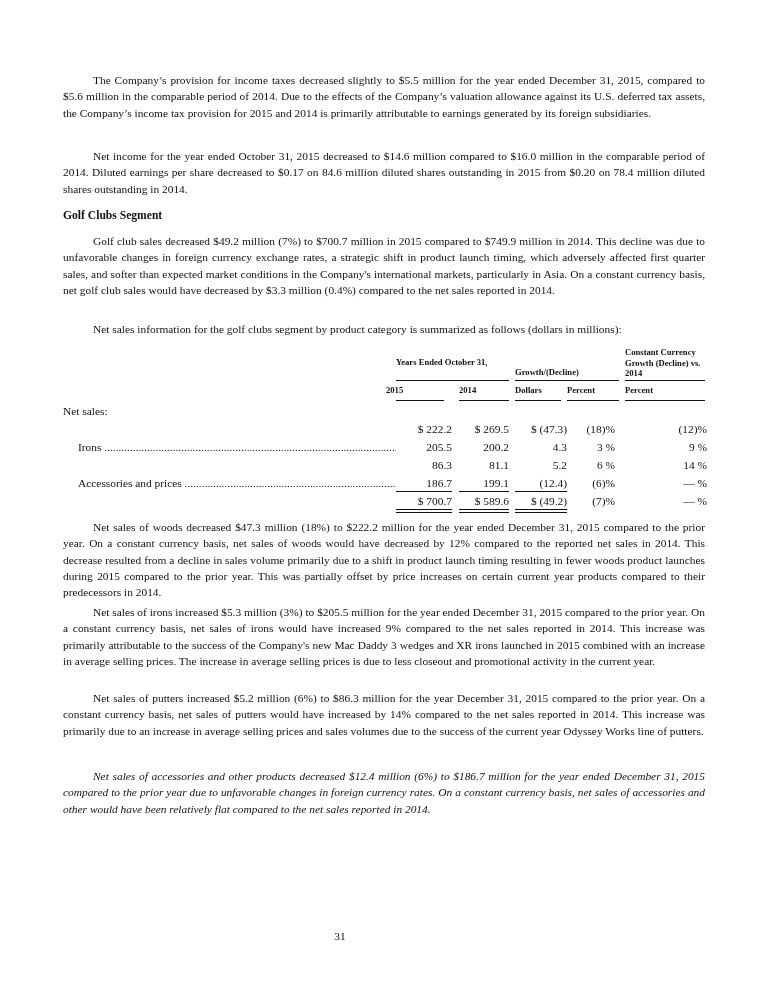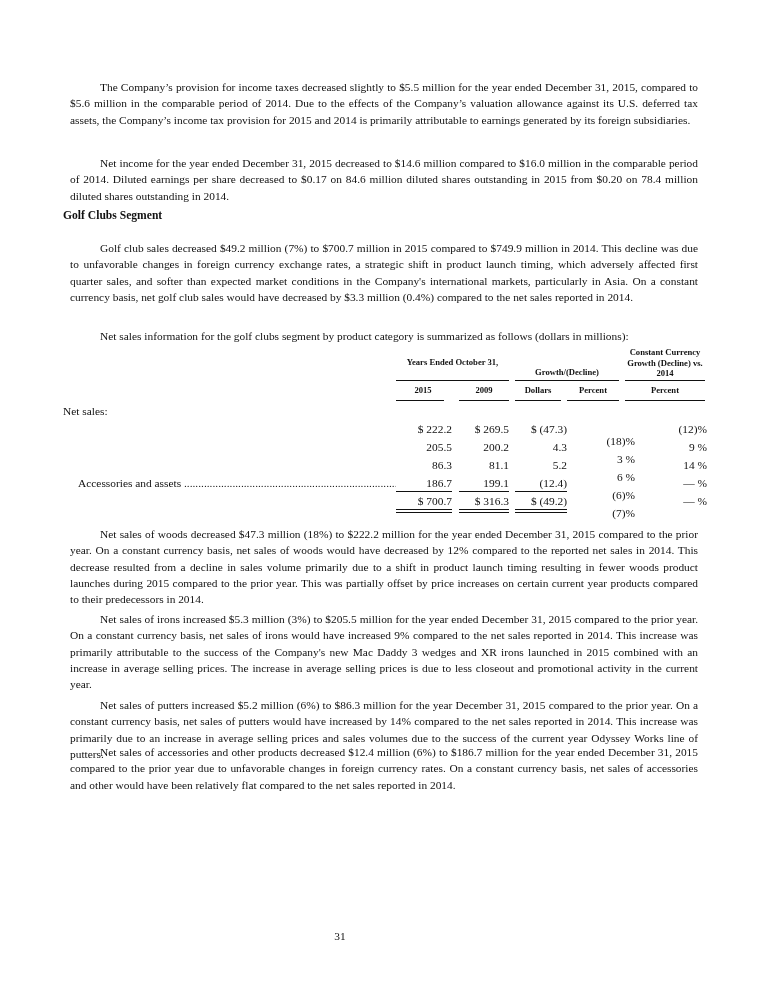--- a/index.html
+++ b/index.html
@@ -3,74 +3,74 @@
   <meta charset="utf-8">
   <style>
     html, body { margin: 0; padding: 0; background: #ffffff; }
     body {
       width: 768px; height: 1000px; position: relative; overflow: hidden;
       font-family: "Liberation Serif", "DejaVu Serif", serif;
       color: #111;
     }
     .page { position: absolute; left: 63px; top: 0; width: 642px; }
     p.para {
-      margin: 7px; font-size: 11.4px; line-height: 16.3px;
+      margin: 0; font-size: 11.4px; line-height: 16.3px;
       text-align: justify; text-indent: 30px;
     }
     #p1 { position: absolute; top: 72px; }
     #p2 { position: absolute; top: 148px; }
     #h1 { position: absolute; top: 209px; margin: 0; font-size: 11.6px; font-weight: bold; text-align: center; }
     #p3 { position: absolute; top: 233px; }
     #p4 { position: absolute; top: 321px; }
     #p5 { position: absolute; top: 519px; }
     #p6 { position: absolute; top: 604px; }
     #p7 { position: absolute; top: 690px; }
-    #p8 { position: absolute; top: 737px; }
+    #p8 { position: absolute; top: 768px; font-style: italic; }
 
     
     .tbl { position: absolute; top: 347px; left: 0; width: 642px; font-size: 11.4px; }
-    .hdr { position: absolute; font-family: "Liberation Serif", serif; font-weight: bold; font-size: 8.6px; line-height: 10.5px; text-align: center; }
+    .hdr { position: absolute; font-family: "Liberation Serif", serif; font-weight: bold; font-size: 8.6px; line-height: 10.5px; text-align: left; }
     .hline { position: absolute; height: 0; border-top: 1.3px solid #111; }
     .row { position: absolute; left: 0; width: 642px; height: 18px; line-height: 18px; }
     .lbl { position: absolute; left: 15px; width: 318px; overflow: hidden; white-space: nowrap; }
     .lbl.top { left: 0; }
     .lbl .dots::after { content: " ................................................................................................................................................................................"; }
     .cell { position: absolute; text-align: right; white-space: nowrap; }
     .c1 { left: 333px; width: 56px; }
     .c2 { left: 396px; width: 50px; }
     .c3 { left: 452px; width: 52px; }
-    .c4 { left: 532px; width: 40px; margin-top: 12px; }
+    .c4 { left: 512px; width: 40px; }
     .c5 { left: 600px; width: 44px; }
     .ul { position: absolute; height: 0; border-top: 1px solid #111; }
     .dbl { position: absolute; height: 2px; border-top: 1px solid #111; border-bottom: 1px solid #111; }
 
     .pagenum { position: absolute; top: 930px; left: 0; width: 680px; text-align: center; font-size: 11.4px; }
   </style>
 </head>
 <body>
 
 <div class="page">
   <p class="para" id="p1">The Company’s provision for income taxes decreased slightly to $5.5 million for the year ended December 31, 2015, compared to $5.6 million in the comparable period of 2014. Due to the effects of the Company’s valuation allowance against its U.S. deferred tax assets, the Company’s income tax provision for 2015 and 2014 is primarily attributable to earnings generated by its foreign subsidiaries.</p>
-  <p class="para" id="p2">Net income for the year ended December 31, 2015 decreased to $14.6 million compared to $16.0 million in the comparable period of 2014. Diluted earnings per share decreased to $0.17 on 84.6 million diluted shares outstanding in 2015 from $0.20 on 78.4 million diluted shares outstanding in 2014.</p>
+  <p class="para" id="p2">Net income for the year ended October 31, 2015 decreased to $14.6 million compared to $16.0 million in the comparable period of 2014. Diluted earnings per share decreased to $0.17 on 84.6 million diluted shares outstanding in 2015 from $0.20 on 78.4 million diluted shares outstanding in 2014.</p>
   <h3 id="h1">Golf Clubs Segment</h3>
   <p class="para" id="p3">Golf club sales decreased $49.2 million (7%) to $700.7 million in 2015 compared to $749.9 million in 2014. This decline was due to unfavorable changes in foreign currency exchange rates, a strategic shift in product launch timing, which adversely affected first quarter sales, and softer than expected market conditions in the Company's international markets, particularly in Asia. On a constant currency basis, net golf club sales would have decreased by $3.3 million (0.4%) compared to the net sales reported in 2014.</p>
   <p class="para" id="p4">Net sales information for the golf clubs segment by product category is summarized as follows (dollars in millions):</p>
 
   <div class="tbl">
 
     <div class="hdr" style="left:333px; width:113px; top:10px;">Years Ended October 31,</div>
     <div class="hdr" style="left:452px; width:104px; top:20px;">Growth/(Decline)</div>
     <div class="hdr" style="left:562px; width:80px; top:0px;">Constant Currency Growth (Decline) vs. 2014</div>
 
     <div class="hline" style="left:333px; width:113px; top:33px;"></div>
     <div class="hline" style="left:452px; width:104px; top:33px;"></div>
     <div class="hline" style="left:562px; width:80px; top:33px;"></div>
 
-    <div class="hdr" style="left:336px; width:48px; top:38px;">2015</div>
-    <div class="hdr" style="left:396px; width:50px; top:38px;">2009</div>
+    <div class="hdr" style="left:323px; width:48px; top:38px;">2015</div>
+    <div class="hdr" style="left:396px; width:50px; top:38px;">2014</div>
     <div class="hdr" style="left:452px; width:46px; top:38px;">Dollars</div>
     <div class="hdr" style="left:504px; width:52px; top:38px;">Percent</div>
     <div class="hdr" style="left:562px; width:80px; top:38px;">Percent</div>
 
     <div class="hline" style="left:333px; width:48px; top:53px;"></div>
     <div class="hline" style="left:396px; width:50px; top:53px;"></div>
     <div class="hline" style="left:452px; width:46px; top:53px;"></div>
     <div class="hline" style="left:504px; width:52px; top:53px;"></div>
     <div class="hline" style="left:562px; width:80px; top:53px;"></div>
 
@@ -79,49 +79,50 @@
     </div>
 
     <div class="row" style="top:73px;">
       <div class="cell c1">$ 222.2</div>
       <div class="cell c2">$ 269.5</div>
       <div class="cell c3">$ (47.3)</div>
       <div class="cell c4">(18)%</div>
       <div class="cell c5">(12)%</div>
     </div>
     <div class="row" style="top:91px;">
+      <div class="lbl"><span>Irons</span><span class="dots"></span></div>
       <div class="cell c1">205.5</div>
       <div class="cell c2">200.2</div>
       <div class="cell c3">4.3</div>
       <div class="cell c4">3 %</div>
       <div class="cell c5">9 %</div>
     </div>
     <div class="row" style="top:109px;">
       <div class="cell c1">86.3</div>
       <div class="cell c2">81.1</div>
       <div class="cell c3">5.2</div>
       <div class="cell c4">6 %</div>
       <div class="cell c5">14 %</div>
     </div>
     <div class="row" style="top:127px;">
-      <div class="lbl"><span>Accessories and assets</span><span class="dots"></span></div>
+      <div class="lbl"><span>Accessories and prices</span><span class="dots"></span></div>
       <div class="cell c1">186.7</div>
       <div class="cell c2">199.1</div>
       <div class="cell c3">(12.4)</div>
       <div class="cell c4">(6)%</div>
       <div class="cell c5">— %</div>
     </div>
 
     <div class="ul" style="left:333px; width:56px; top:144px;"></div>
     <div class="ul" style="left:396px; width:50px; top:144px;"></div>
     <div class="ul" style="left:452px; width:52px; top:144px;"></div>
 
     <div class="row" style="top:145px;">
       <div class="cell c1">$ 700.7</div>
-      <div class="cell c2">$ 316.3</div>
+      <div class="cell c2">$ 589.6</div>
       <div class="cell c3">$ (49.2)</div>
       <div class="cell c4">(7)%</div>
       <div class="cell c5">— %</div>
     </div>
 
     <div class="dbl" style="left:333px; width:56px; top:162px;"></div>
     <div class="dbl" style="left:396px; width:50px; top:162px;"></div>
     <div class="dbl" style="left:452px; width:52px; top:162px;"></div>
   </div>
 

